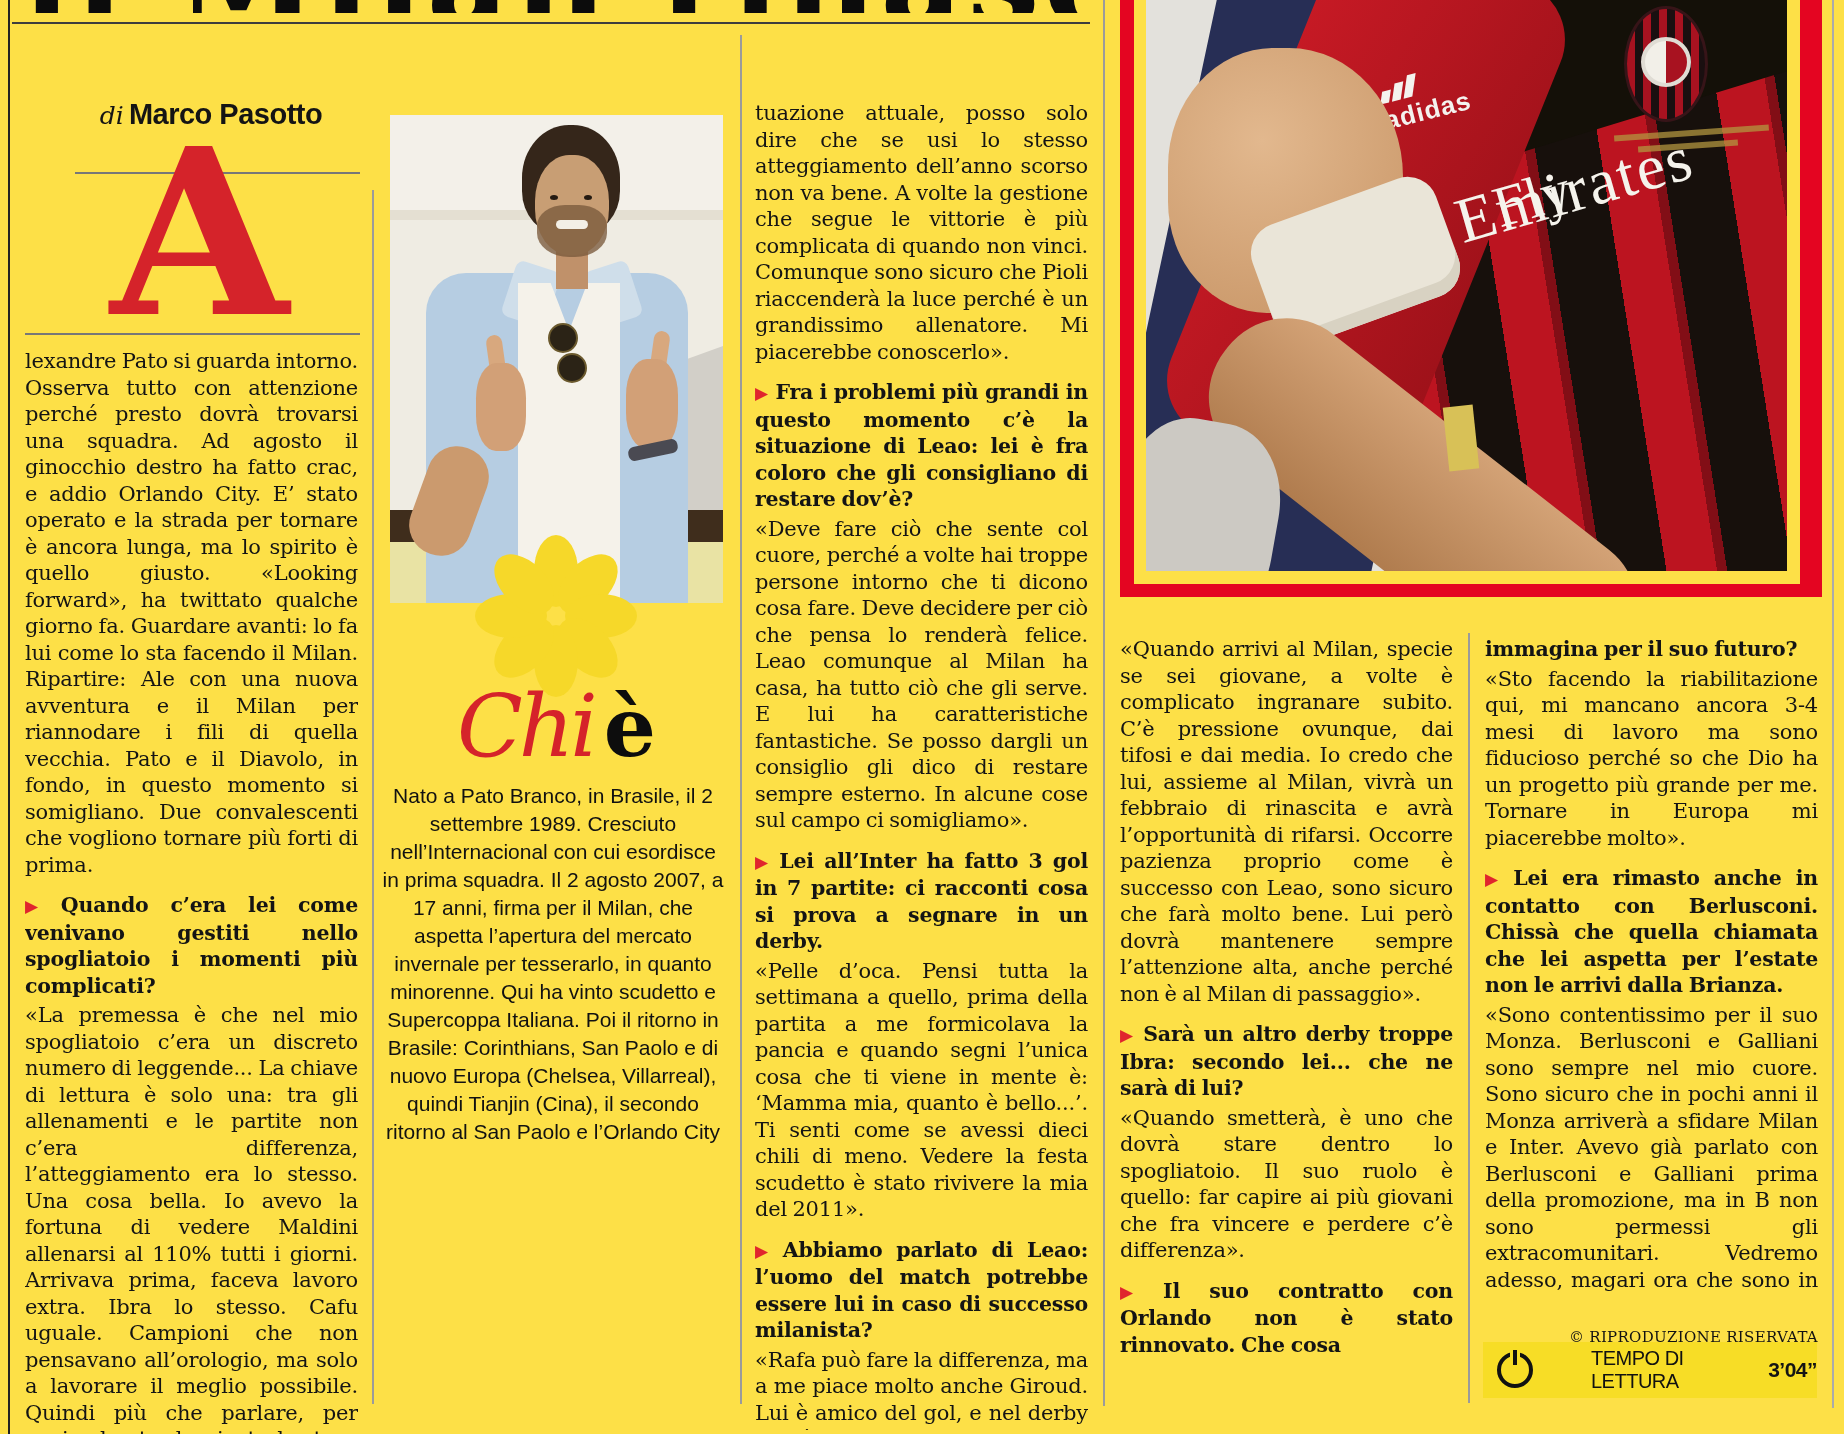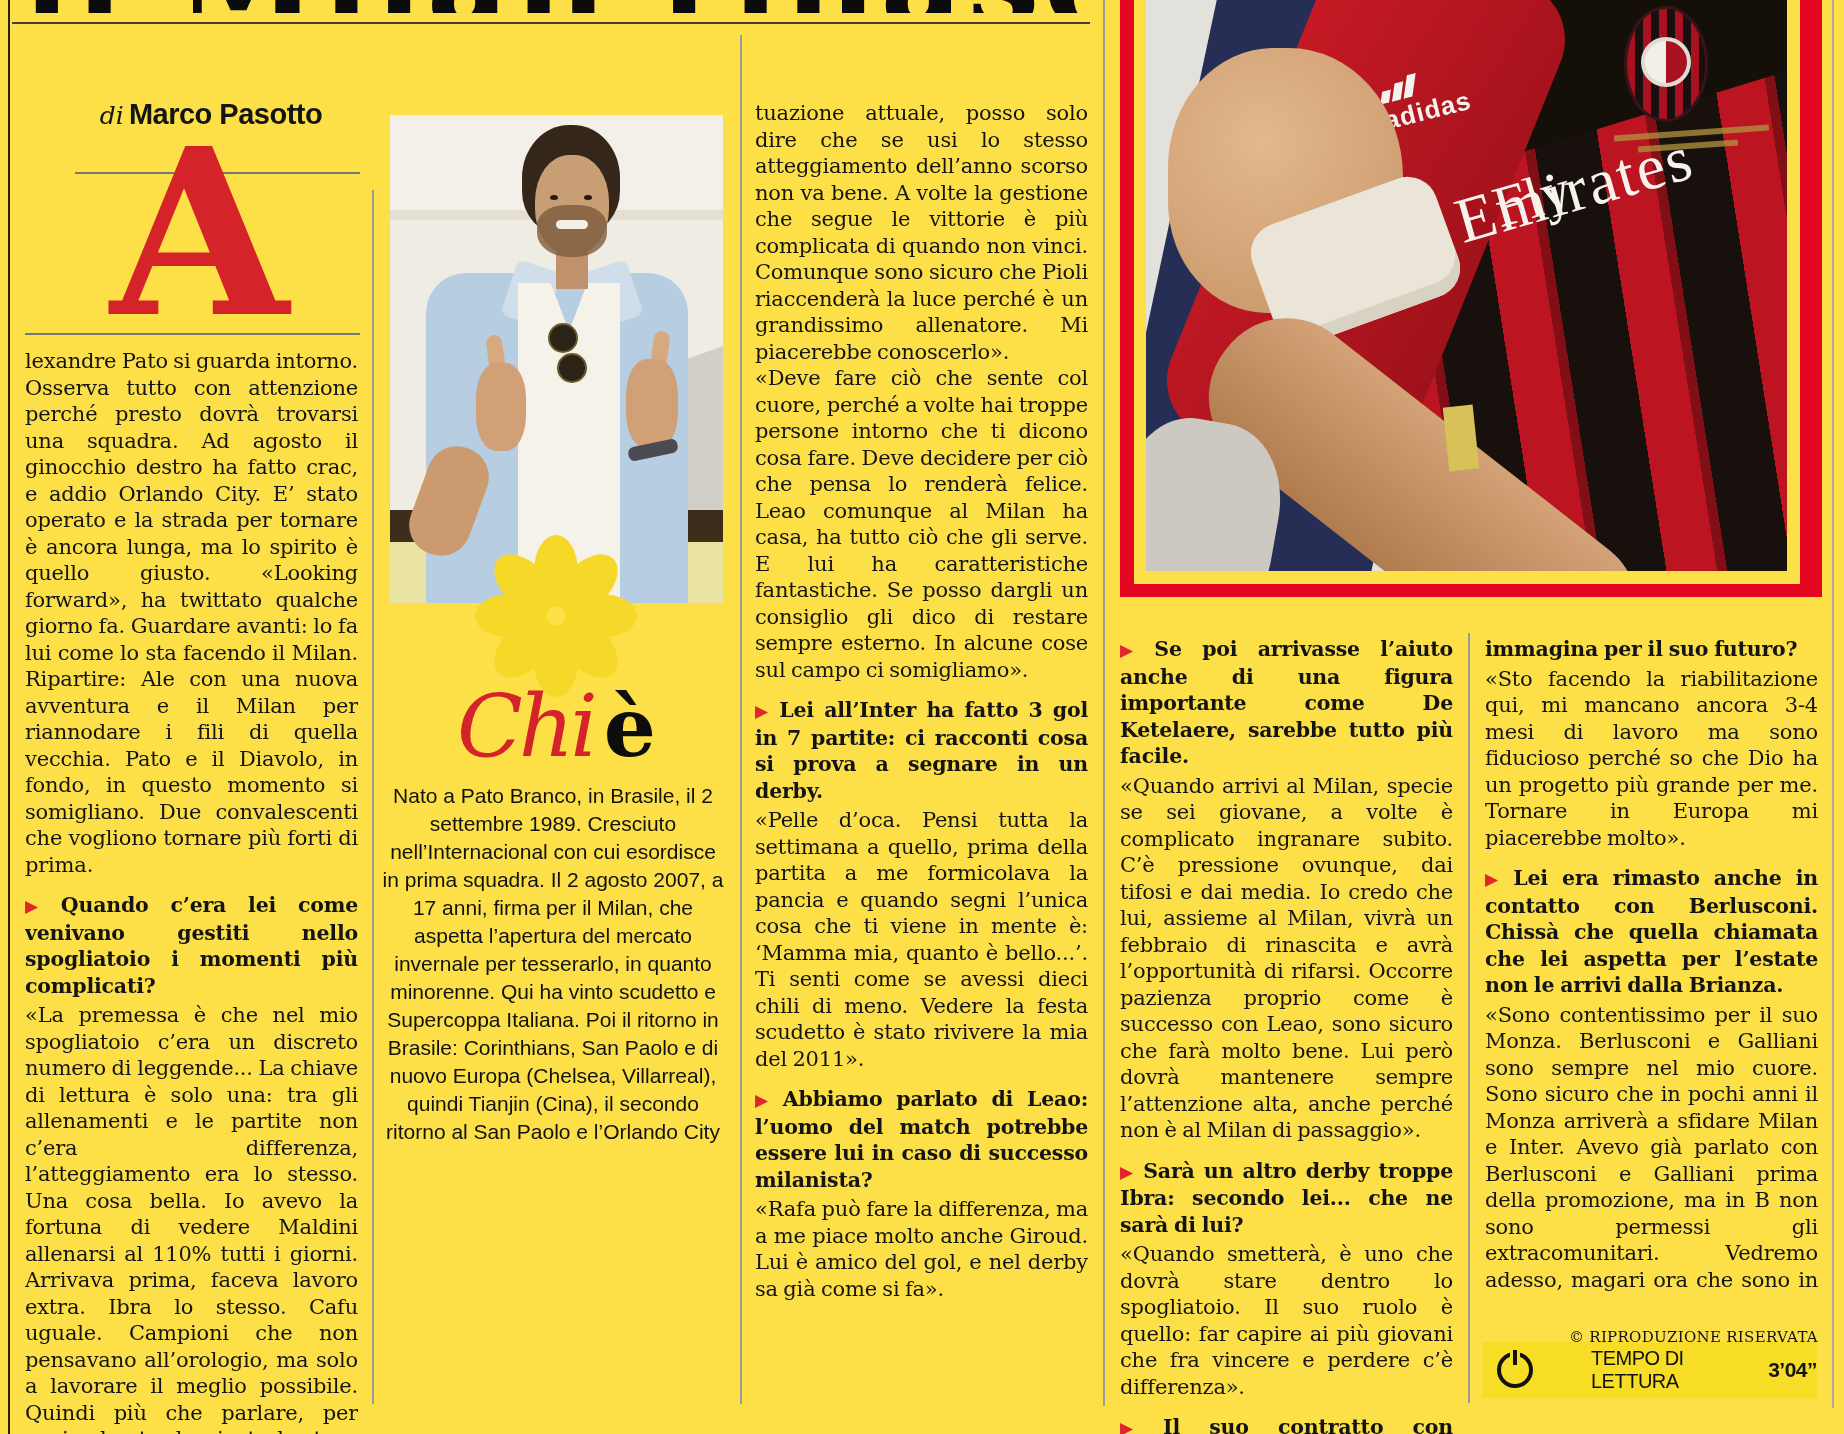--- a/index.html
+++ b/index.html
@@ -190,20 +190,21 @@
       <ellipse cx="85" cy="40" rx="22" ry="36" transform="rotate(315 85 85)"></ellipse>
     </g>
   </svg>
   <div class="abs" id="chi-logo">
     <span class="chi">Chi</span><span class="chie">è</span>
   </div>
   <div class="abs" id="bio">Nato a Pato Branco, in Brasile, il 2 settembre 1989. Cresciuto nell’Internacional con cui esordisce in prima squadra. Il 2 agosto 2007, a 17 anni, firma per il Milan, che aspetta l’apertura del mercato invernale per tesserarlo, in quanto minorenne. Qui ha vinto scudetto e Supercoppa Italiana. Poi il ritorno in Brasile: Corinthians, San Paolo e di nuovo Europa (Chelsea, Villarreal), quindi Tianjin (Cina), il secondo ritorno al San Paolo e l’Orlando City</div>
 
   <div class="col" style="left:755px;top:100px;width:333px;height:1330px;">
     <p class="body">tuazione attuale, posso solo dire che se usi lo stesso atteggiamento dell’anno scorso non va bene. A volte la gestione che segue le vittorie è più complicata di quando non vinci. Comunque sono sicuro che Pioli riaccenderà la luce perché è un grandissimo allenatore. Mi piacerebbe conoscerlo».</p>
+    <p class="q"><span class="arrow">▶</span><span>Fra i problemi più grandi in questo momento c’è la situazione di Leao: lei è fra coloro che gli consigliano di restare dov’è?</span></p>
     <p class="body">«Deve fare ciò che sente col cuore, perché a volte hai troppe persone intorno che ti dicono cosa fare. Deve decidere per ciò che pensa lo renderà felice. Leao comunque al Milan ha casa, ha tutto ciò che gli serve. E lui ha caratteristiche fantastiche. Se posso dargli un consiglio gli dico di restare sempre esterno. In alcune cose sul campo ci somigliamo».</p>
     <p class="q"><span class="arrow">▶</span><span>Lei all’Inter ha fatto 3 gol in 7 partite: ci racconti cosa si prova a segnare in un derby.</span></p>
     <p class="body">«Pelle d’oca. Pensi tutta la settimana a quello, prima della partita a me formicolava la pancia e quando segni l’unica cosa che ti viene in mente è: ‘Mamma mia, quanto è bello...’. Ti senti come se avessi dieci chili di meno. Vedere la festa scudetto è stato rivivere la mia del 2011».</p>
     <p class="q"><span class="arrow">▶</span><span>Abbiamo parlato di Leao: l’uomo del match potrebbe essere lui in caso di successo milanista?</span></p>
     <p class="body">«Rafa può fare la differenza, ma a me piace molto anche Giroud. Lui è amico del gol, e nel derby sa già come si fa».</p>
   </div>
 
   <div class="abs" id="jersey-frame-l"></div>
   <div class="abs" id="jersey-frame-r"></div>
   <div class="abs" id="jersey-frame-b"></div>
@@ -224,21 +225,20 @@
       <div class="l2">Emirates</div>
     </div>
     <div class="j-fist"></div>
     <div class="j-band"></div>
     <div class="j-arm"></div>
     <div class="j-gray"></div>
     <div class="j-ybox"></div>
   </div>
 
   <div class="col" style="left:1120px;top:636px;width:333px;height:798px;">
-    <p class="q" style="margin-top:0"><span class="arrow">▶</span><span>Se poi arrivasse l’aiuto anche di una figura importante come De Ketelaere, sarebbe tutto più facile.</span></p>
     <p class="body">«Quando arrivi al Milan, specie se sei giovane, a volte è complicato ingranare subito. C’è pressione ovunque, dai tifosi e dai media. Io credo che lui, assieme al Milan, vivrà un febbraio di rinascita e avrà l’opportunità di rifarsi. Occorre pazienza proprio come è successo con Leao, sono sicuro che farà molto bene. Lui però dovrà mantenere sempre l’attenzione alta, anche perché non è al Milan di passaggio».</p>
     <p class="q"><span class="arrow">▶</span><span>Sarà un altro derby troppe Ibra: secondo lei... che ne sarà di lui?</span></p>
     <p class="body">«Quando smetterà, è uno che dovrà stare dentro lo spogliatoio. Il suo ruolo è quello: far capire ai più giovani che fra vincere e perdere c’è differenza».</p>
     <p class="q"><span class="arrow">▶</span><span>Il suo contratto con Orlando non è stato rinnovato. Che cosa</span></p>
   </div>
 
   <div class="col" style="left:1485px;top:636px;width:333px;height:655px;">
     <p class="q" style="margin-top:0">immagina per il suo futuro?</p>
     <p class="body">«Sto facendo la riabilitazione qui, mi mancano ancora 3-4 mesi di lavoro ma sono fiducioso perché so che Dio ha un progetto più grande per me. Tornare in Europa mi piacerebbe molto».</p>
     <p class="q"><span class="arrow">▶</span><span>Lei era rimasto anche in contatto con Berlusconi. Chissà che quella chiamata che lei aspetta per l’estate non le arrivi dalla Brianza.</span></p>

